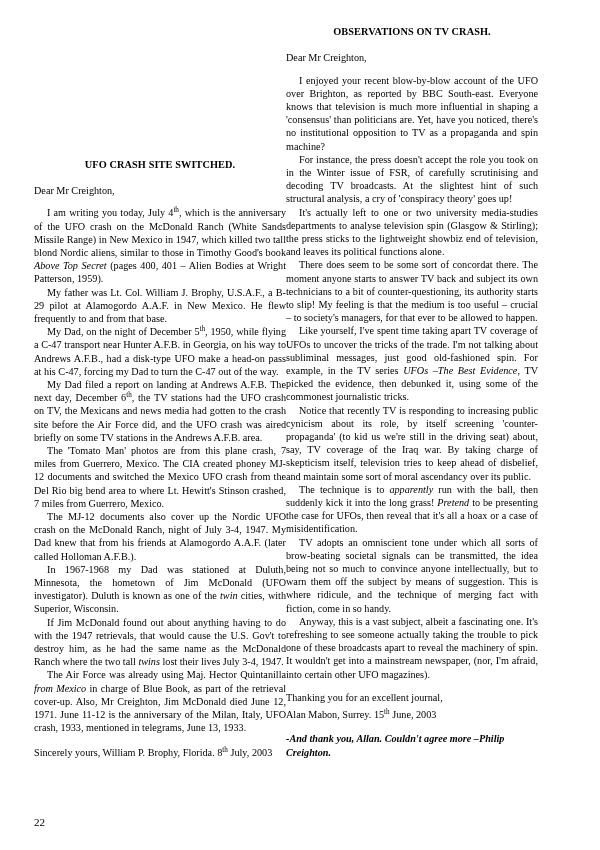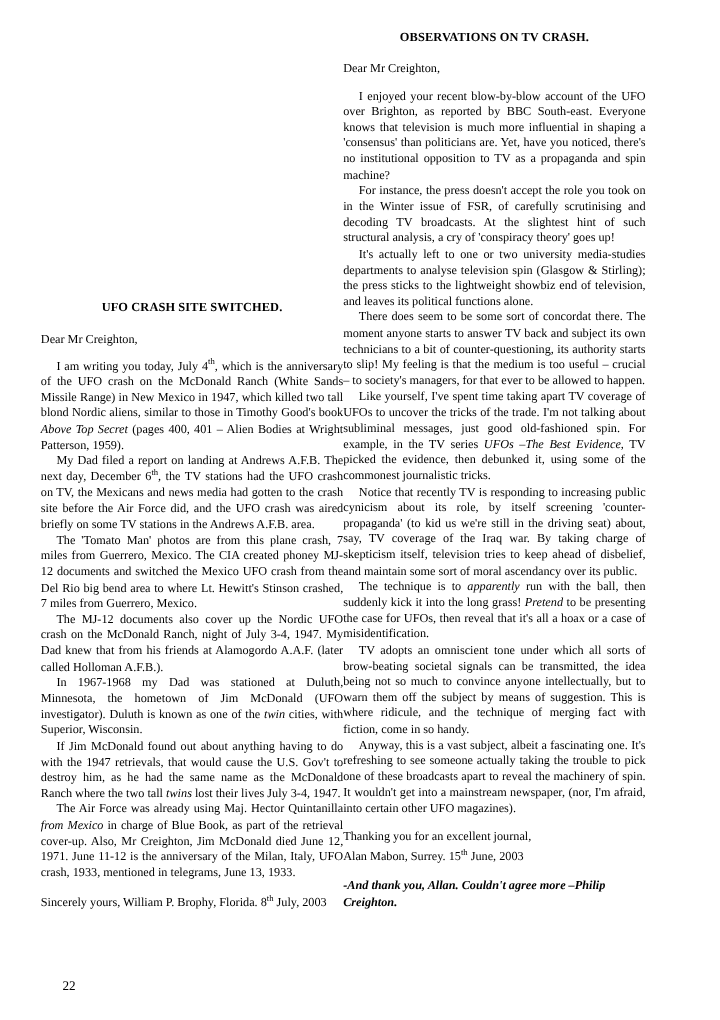--- a/index.html
+++ b/index.html
@@ -74,36 +74,38 @@
     font-weight: bold;
   }
   sup {
     font-size: 7.2px;
     vertical-align: super;
     line-height: 0;
   }
   .it { font-style: italic; }
   .pagenum {
     position: absolute;
-    left: 52px;
+    left: 34px;
     bottom: 22px;
     font-size: 11px;
     font-family: "Liberation Serif", serif;
   }
 </style>
 </head>
 <body>
 
 <div class="page">
   <div class="columns">
 
     <div class="col">
       <h2 class="col-title">UFO CRASH SITE SWITCHED.</h2>
       <p class="salutation">Dear Mr Creighton,</p>
       <p class="indent">I am writing you today, July 4<sup>th</sup>, which is the anniversary of the UFO crash on the McDonald Ranch (White Sands Missile Range) in New Mexico in 1947, which killed two tall blond Nordic aliens, similar to those in Timothy Good's book <span class="it">Above Top Secret</span> (pages 400, 401 – Alien Bodies at Wright Patterson, 1959).</p>
+      <p class="indent">My father was Lt. Col. William J. Brophy, U.S.A.F., a B-29 pilot at Alamogordo A.A.F. in New Mexico.  He flew frequently to and from that base.</p>
+      <p class="indent">My Dad, on the night of December 5<sup>th</sup>, 1950, while flying a C-47 transport near Hunter A.F.B. in Georgia, on his way to Andrews A.F.B., had a disk-type UFO make a head-on pass at his C-47, forcing my Dad to turn the C-47 out of the way.</p>
       <p class="indent">My Dad filed a report on landing at Andrews A.F.B.  The next day, December 6<sup>th</sup>, the TV stations had the UFO crash on TV, the Mexicans and news media had gotten to the crash site before the Air Force did, and the UFO crash was aired briefly on some TV stations in the Andrews A.F.B. area.</p>
       <p class="indent">The 'Tomato Man' photos are from this plane crash, 7 miles from Guerrero, Mexico.  The CIA created phoney MJ-12 documents and switched the Mexico UFO crash from the Del Rio big bend area to where Lt. Hewitt's Stinson crashed, 7 miles from Guerrero, Mexico.</p>
       <p class="indent">The MJ-12 documents also cover up the Nordic UFO crash on the McDonald Ranch, night of July 3-4, 1947.  My Dad knew that from his friends at Alamogordo A.A.F. (later called Holloman A.F.B.).</p>
       <p class="indent">In 1967-1968 my Dad was stationed at Duluth, Minnesota, the hometown of Jim McDonald (UFO investigator).  Duluth is known as one of the <span class="it">twin</span> cities, with Superior, Wisconsin.</p>
       <p class="indent">If Jim McDonald found out about anything having to do with the 1947 retrievals, that would cause the U.S. Gov't to destroy him, as he had the same name as the McDonald Ranch where the two tall <span class="it">twins</span> lost their lives July 3-4, 1947.</p>
       <p class="indent">The Air Force was already using Maj. Hector Quintanilla <span class="it">from Mexico</span> in charge of Blue Book, as part of the retrieval cover-up.  Also, Mr Creighton, Jim McDonald died June 12, 1971.  June 11-12 is the anniversary of the Milan, Italy, UFO crash, 1933, mentioned in telegrams, June 13, 1933.</p>
       <p class="closing-left">Sincerely yours, William P. Brophy, Florida.  8<sup>th</sup> July, 2003</p>
     </div>
 
     <div class="col">

